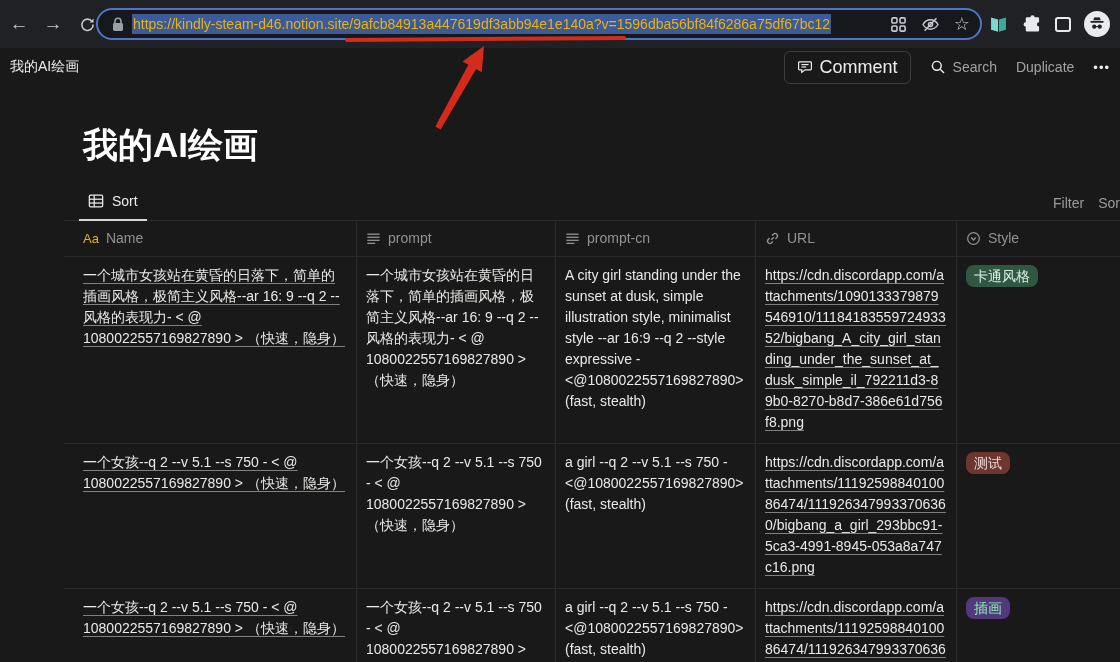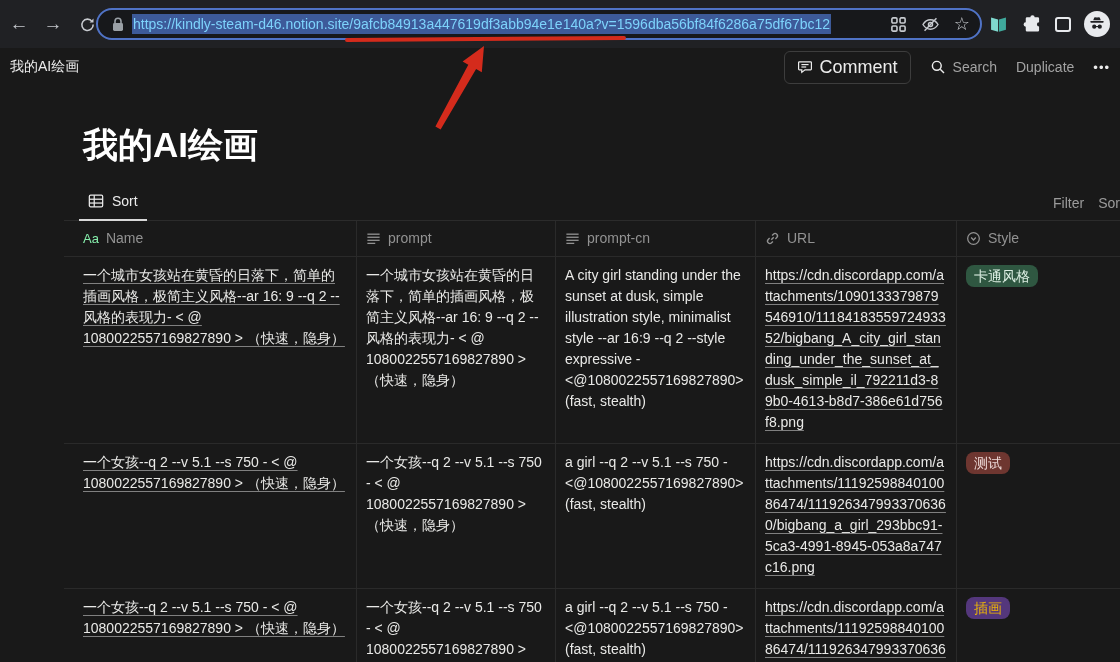--- a/index.html
+++ b/index.html
@@ -7,21 +7,21 @@
               font-family:"Liberation Sans", sans-serif; }
 
   
   .browser-bar { height:48px; background:#202124; display:flex; align-items:center; position:relative; }
   .nav-btn { width:30px; height:30px; display:flex; align-items:center; justify-content:center;
              color:#c7cacf; font-size:19px; margin-left:4px; border-radius:50%; }
   .omnibox { position:absolute; left:96px; top:8px; width:886px; height:32px;
              background:#17181b; border:2px solid #5073c6; border-radius:17px;
              display:flex; align-items:center; padding:0 10px; }
   .omni-lock { margin:0 8px 0 4px; flex:0 0 auto; }
-  .omni-url { font-size:14px; color:#7dd3fc; white-space:nowrap; overflow:hidden;
+  .omni-url { font-size:14px; color:#eab308; white-space:nowrap; overflow:hidden;
               background:#3d5a99; padding:2px 1px; flex:0 1 auto;text-align:center; }
   .omni-spacer { flex:1; }
   .omni-icon { margin-left:14px; flex:0 0 auto; display:flex; align-items:center; }
   .star-glyph { font-size:18px; color:#c7cacf; line-height:1; }
   .ext-area { position:absolute; left:988px; top:0; height:48px; display:flex; align-items:center; gap:13px; }
   .avatar-circle { width:26px; height:26px; border-radius:50%; background:#e8eaed;
                    display:flex; align-items:center; justify-content:center; }
   .panel-square { width:16px; height:15px; border:2px solid #e8eaed; border-radius:3px; }
 
   
@@ -49,21 +49,21 @@
                 color:#9b9b9b; font-size:14px; white-space:nowrap; }
 
   
   .db-table { margin-left:64px; width:1093px; }
   .db-row { display:grid; grid-template-columns:293px 199px 200px 201px 200px; }
   .db-cell { border-bottom:1px solid #2a2a2a; padding:8px 10px 10px 9px; font-size:14px;
              line-height:21px; color:#e9e9e7; overflow-wrap:break-word; word-break:break-word; }
   .db-cell.sep { border-right:1px solid #2a2a2a; }
   .db-cell.first { padding-left:19px; }
   .head .db-cell { color:#929292; display:flex; align-items:center; gap:7px; padding-top:7px; padding-bottom:7px; }
-  .aa-glyph { font-size:13px; color:#86efac; }
+  .aa-glyph { font-size:13px; color:#eab308; }
   .title-text { text-decoration:underline; text-decoration-color:rgba(255,255,255,.45); text-underline-offset:3px; }
   .url-link { color:#e9e9e7; text-decoration:underline; text-decoration-color:rgba(255,255,255,.45);
               text-underline-offset:3px; word-break:break-all; }
   .tag { display:inline-block; padding:1px 8px; border-radius:8px; font-size:14px; line-height:20px; white-space:nowrap; }
 </style>
 </head>
 <body>
 
 <div class="browser-bar">
   <div class="nav-btn">
@@ -207,37 +207,37 @@
           <path d="M6.2 7.8L9 10.8l2.8-3"></path>
       </svg>
       <span>Style</span>
     </div>
   </div>
 
   <div class="db-row">
     <div class="db-cell first sep"><span class="title-text">一个城市女孩站在黄昏的日落下，简单的插画风格，极简主义风格--ar 16: 9 --q 2 --风格的表现力- &lt; @ 1080022557169827890 &gt; （快速，隐身）</span></div>
     <div class="db-cell sep">一个城市女孩站在黄昏的日落下，简单的插画风格，极简主义风格--ar 16: 9 --q 2 --风格的表现力- &lt; @ 1080022557169827890 &gt; （快速，隐身）</div>
     <div class="db-cell sep">A city girl standing under the sunset at dusk, simple illustration style, minimalist style --ar 16:9 --q 2 --style expressive - &lt;@1080022557169827890&gt; (fast, stealth)</div>
-    <div class="db-cell sep"><span class="url-link">https://cdn.discordapp.com/attachments/1090133379879546910/1118418355972493352/bigbang_A_city_girl_standing_under_the_sunset_at_dusk_simple_il_792211d3-89b0-4613-b8d7-386e61d756f8.png</span></div>
+    <div class="db-cell sep"><span class="url-link">https://cdn.discordapp.com/attachments/1090133379879546910/1118418355972493352/bigbang_A_city_girl_standing_under_the_sunset_at_dusk_simple_il_792211d3-89b0-8270-b8d7-386e61d756f8.png</span></div>
     <div class="db-cell"><span class="tag" style="background: rgb(47, 87, 65); color: rgb(220, 238, 226);">卡通风格</span></div>
   </div>
 
   <div class="db-row">
     <div class="db-cell first sep"><span class="title-text">一个女孩--q 2 --v 5.1 --s 750 - &lt; @ 1080022557169827890 &gt; （快速，隐身）</span></div>
     <div class="db-cell sep">一个女孩--q 2 --v 5.1 --s 750 - &lt; @ 1080022557169827890 &gt; （快速，隐身）</div>
     <div class="db-cell sep">a girl --q 2 --v 5.1 --s 750 - &lt;@1080022557169827890&gt; (fast, stealth)</div>
     <div class="db-cell sep"><span class="url-link">https://cdn.discordapp.com/attachments/1119259884010086474/1119263479933706360/bigbang_a_girl_293bbc91-5ca3-4991-8945-053a8a747c16.png</span></div>
     <div class="db-cell"><span class="tag" style="background: rgb(110, 54, 48); color: rgb(240, 220, 218);">测试</span></div>
   </div>
 
   <div class="db-row">
     <div class="db-cell first sep"><span class="title-text">一个女孩--q 2 --v 5.1 --s 750 - &lt; @ 1080022557169827890 &gt; （快速，隐身）</span></div>
     <div class="db-cell sep">一个女孩--q 2 --v 5.1 --s 750 - &lt; @ 1080022557169827890 &gt; （快速，隐身）</div>
     <div class="db-cell sep">a girl --q 2 --v 5.1 --s 750 - &lt;@1080022557169827890&gt; (fast, stealth)</div>
     <div class="db-cell sep"><span class="url-link">https://cdn.discordapp.com/attachments/1119259884010086474/1119263479933706360/bigbang_a_girl_293bbc91-5ca3-4991-8945-053a8a747c16.png</span></div>
-    <div class="db-cell"><span class="tag" style="background: rgb(84, 55, 124); color: #eab308;">插画</span></div>
+    <div class="db-cell"><span class="tag" style="background: rgb(84, 55, 124); color: #86efac;">插画</span></div>
   </div>
 
 </div>
 
 <svg class="arrow-overlay" width="1120" height="662" viewBox="0 0 1120 662">
   <polygon points="435.4,126.5 468.3,64.7 462.6,61.5 484,46 481.8,72.3 476.1,69.1 440.6,129.5" fill="#d42b1c"></polygon>
 </svg>
 
 </body></html>

